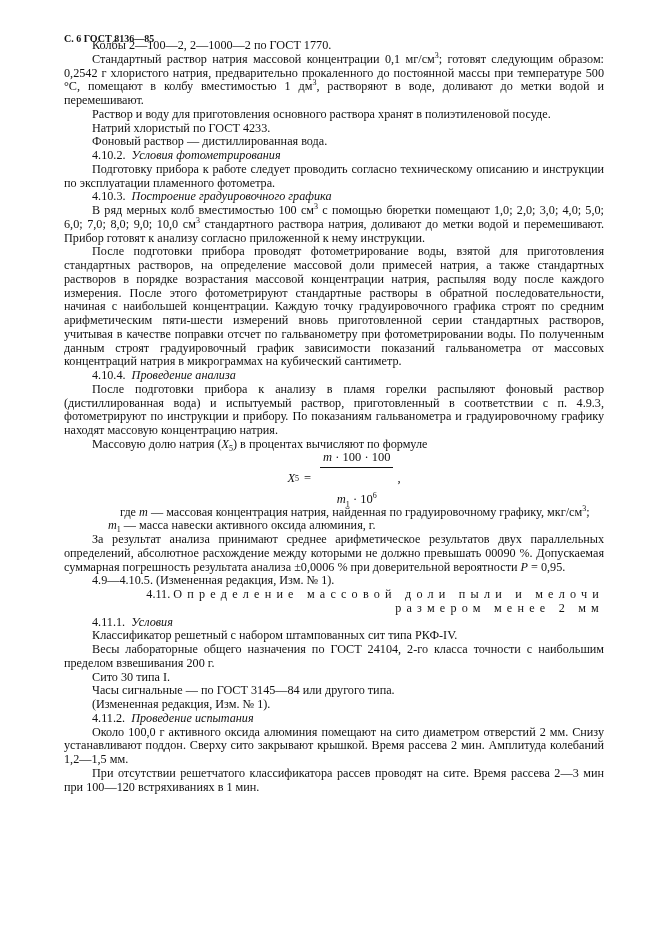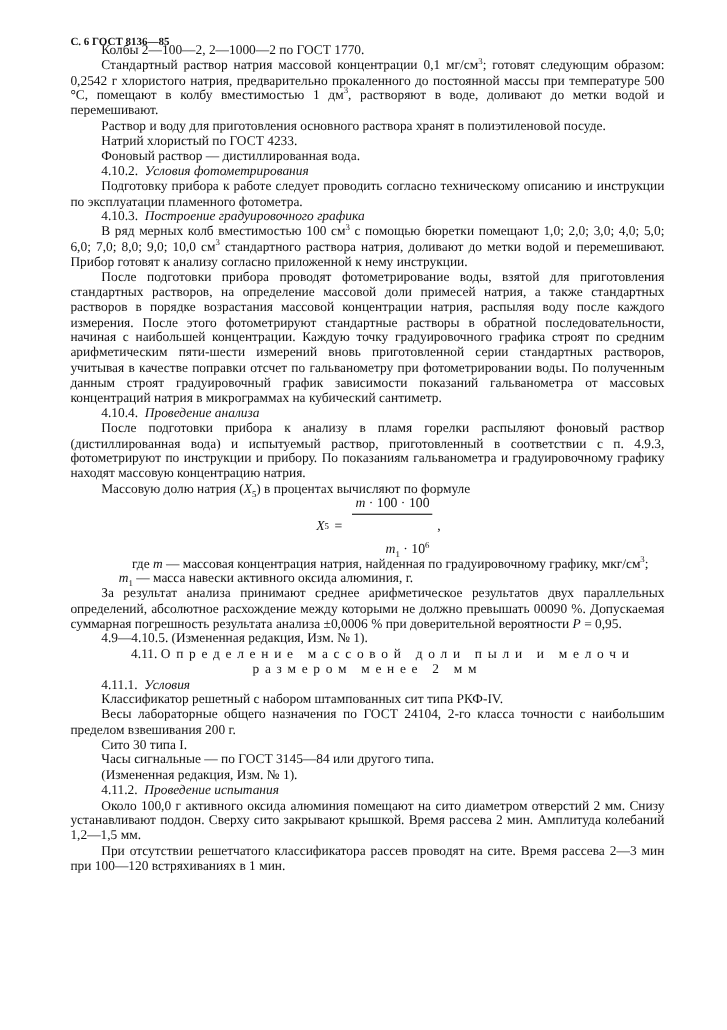--- a/index.html
+++ b/index.html
@@ -7,21 +7,21 @@
          font-family: "Liberation Serif", "DejaVu Serif", serif; color: #111; }
   .page-header { position: absolute; left: 64px; top: 33px; font-weight: bold; font-size: 10px; }
   .body-text { position: absolute; left: 64px; top: 39px; width: 540px;
                font-size: 12.2px; line-height: 13.75px; text-align: justify; }
   .body-text p { margin: 0; text-indent: 28px; }
   .it { font-style: italic; }
   .b { font-weight: normal; }
   .spaced { letter-spacing: 5.2px; }
   .formula { display: flex; align-items: center; justify-content: center;
              height: 54px; font-size: 12.5px; padding-left: 20px; }
-  .frac { display: inline-flex; flex-direction: column; align-items: flex-end; margin: 0 4px; }
+  .frac { display: inline-flex; flex-direction: column; align-items: center; margin: 0 4px; }
   .frac .num { padding: 0 3px 2px; border-bottom: 1px solid #111; }
   .frac .den { padding: 2px 3px 0; margin-top: 23px; }
   .where { margin: 0; padding-left: 28px; text-indent: 0; }
   .where2 { margin: 0; padding-left: 44px; }
   sub, sup { font-size: 8px; line-height: 0; }
 </style>
 </head>
 <body>
 
 <div class="page-header">С. 6 ГОСТ 8136—85</div>
@@ -49,21 +49,21 @@
       <span class="num"><span class="it">m</span><span> · 100 · 100</span></span>
       <span class="den"><span class="it">m</span><sub>1</sub><span> · 10</span><sup>6</sup></span>
     </span>
     <span>,</span>
   </div>
 
   <p class="where"><span>где </span><span class="it">m</span><span> — массовая концентрация натрия, найденная по градуировочному графику, мкг/см</span><sup>3</sup><span>;</span></p>
   <p class="where2" style="text-indent:0"><span class="it">m</span><sub>1</sub><span> — масса навески активного оксида алюминия, г.</span></p>
   <p><span>За результат анализа принимают среднее арифметическое результатов двух параллельных определений, абсолютное расхождение между которыми не должно превышать 00090 %. Допускаемая суммарная погрешность результата анализа ±0,0006 % при доверительной вероятности </span><span class="it">P</span><span> = 0,95.</span></p>
   <p><span>4.9—4.10.5. </span><span class="b">(Измененная редакция, Изм. № 1).</span></p>
-  <p style="text-align:center"><span>4.11. </span><span class="spaced">Определение массовой доли пыли и мелочи размером менее 2 мм</span></p>
+  <p style="text-align:right"><span>4.11. </span><span class="spaced">Определение массовой доли пыли и мелочи размером менее 2 мм</span></p>
   <p><span>4.11.1.</span>&nbsp; <span class="it">Условия</span></p>
   <p><span>Классификатор решетный с набором штампованных сит типа РКФ-IV.</span></p>
   <p><span>Весы лабораторные общего назначения по ГОСТ 24104, 2-го класса точности с наибольшим пределом взвешивания 200 г.</span></p>
   <p><span>Сито 30 типа I.</span></p>
   <p><span>Часы сигнальные — по ГОСТ 3145—84 или другого типа.</span></p>
   <p><span class="b">(Измененная редакция, Изм. № 1).</span></p>
   <p><span>4.11.2.</span>&nbsp; <span class="it">Проведение испытания</span></p>
   <p><span>Около 100,0 г активного оксида алюминия помещают на сито диаметром отверстий 2 мм. Снизу устанавливают поддон. Сверху сито закрывают крышкой. Время рассева 2 мин. Амплитуда колебаний 1,2—1,5 мм.</span></p>
   <p><span>При отсутствии решетчатого классификатора рассев проводят на сите. Время рассева 2—3 мин при 100—120 встряхиваниях в 1 мин.</span></p>
 </div>

